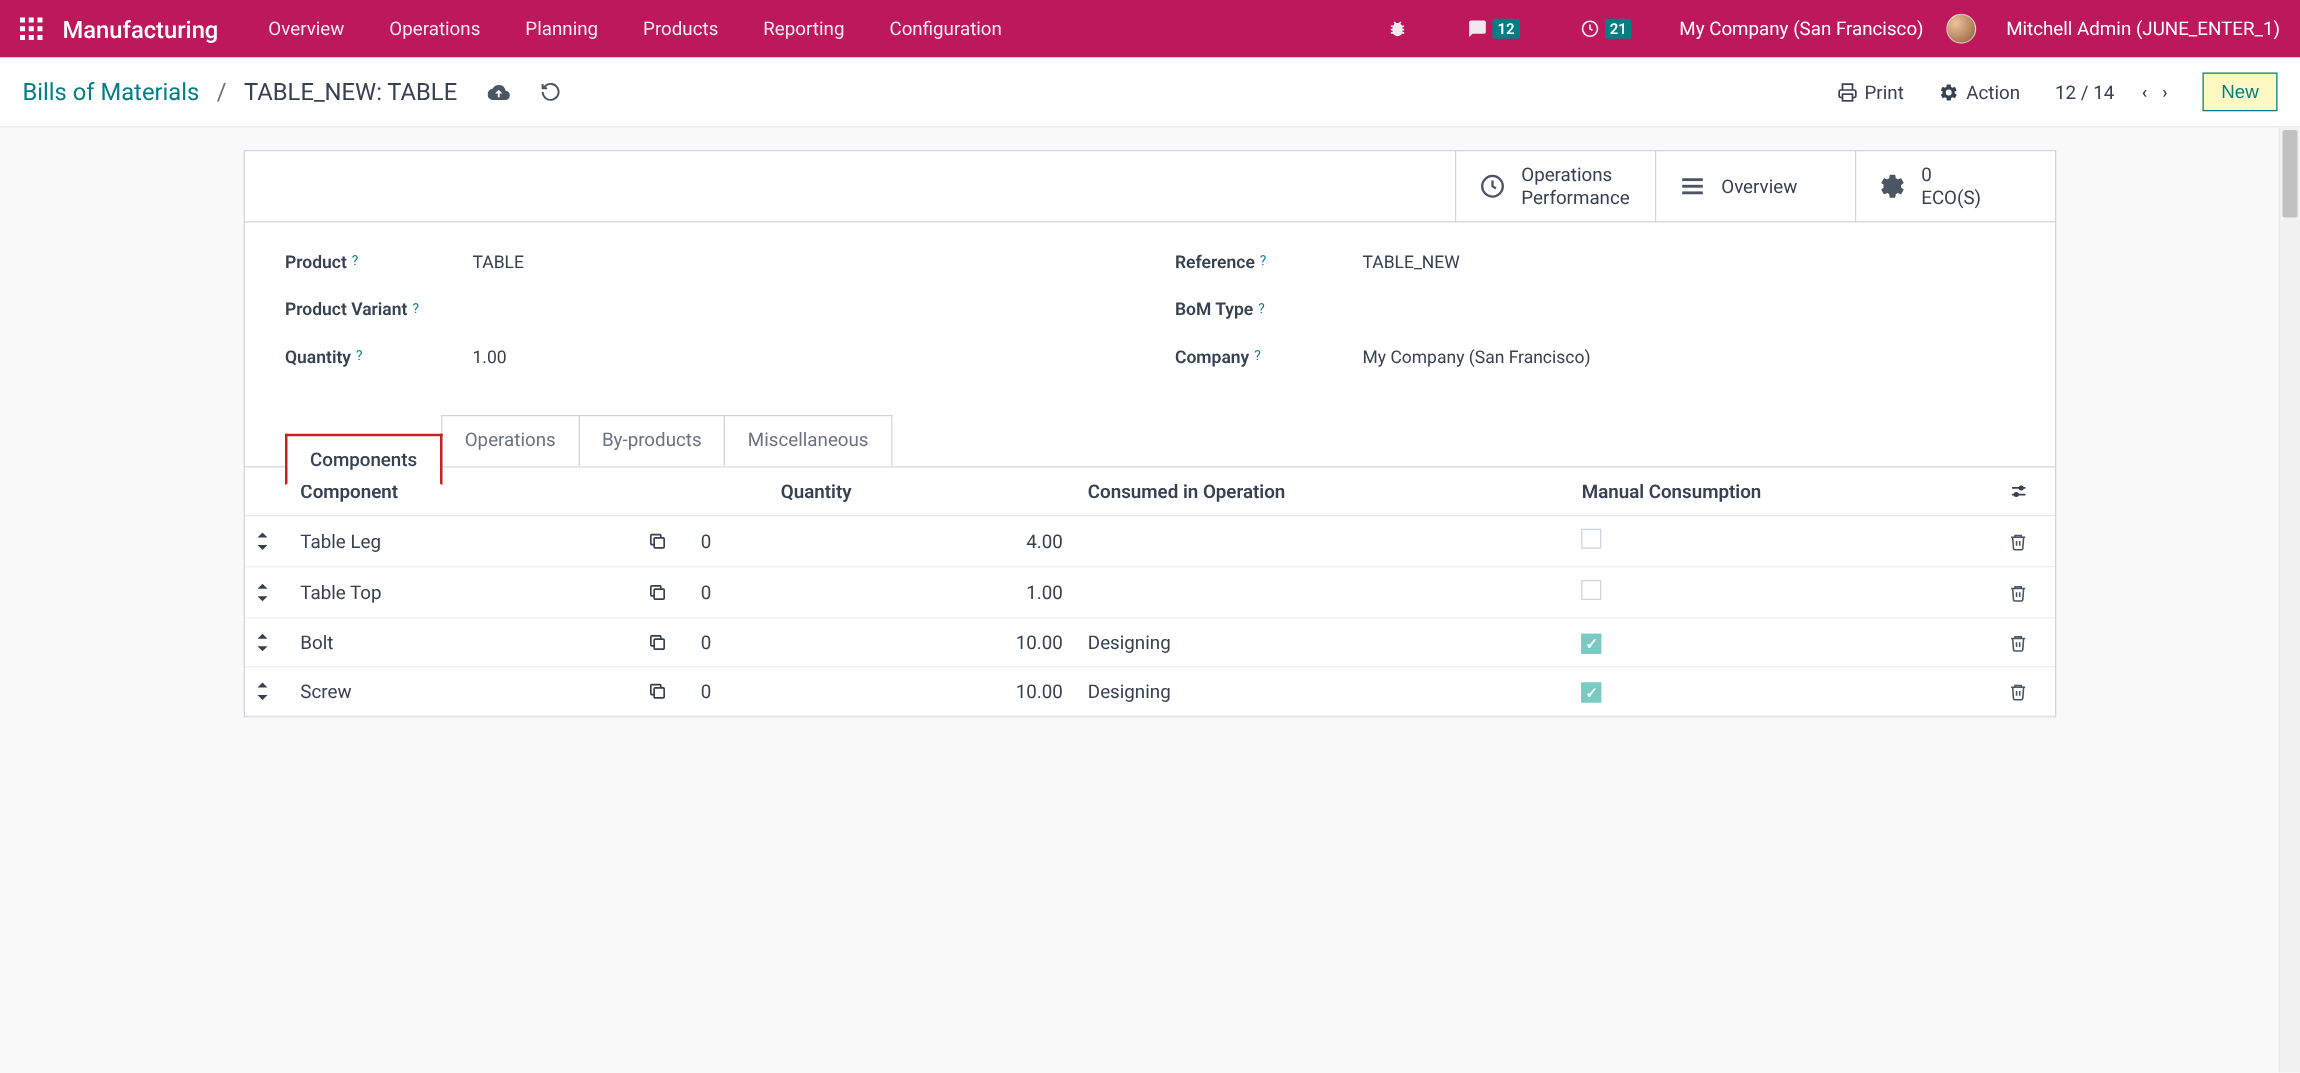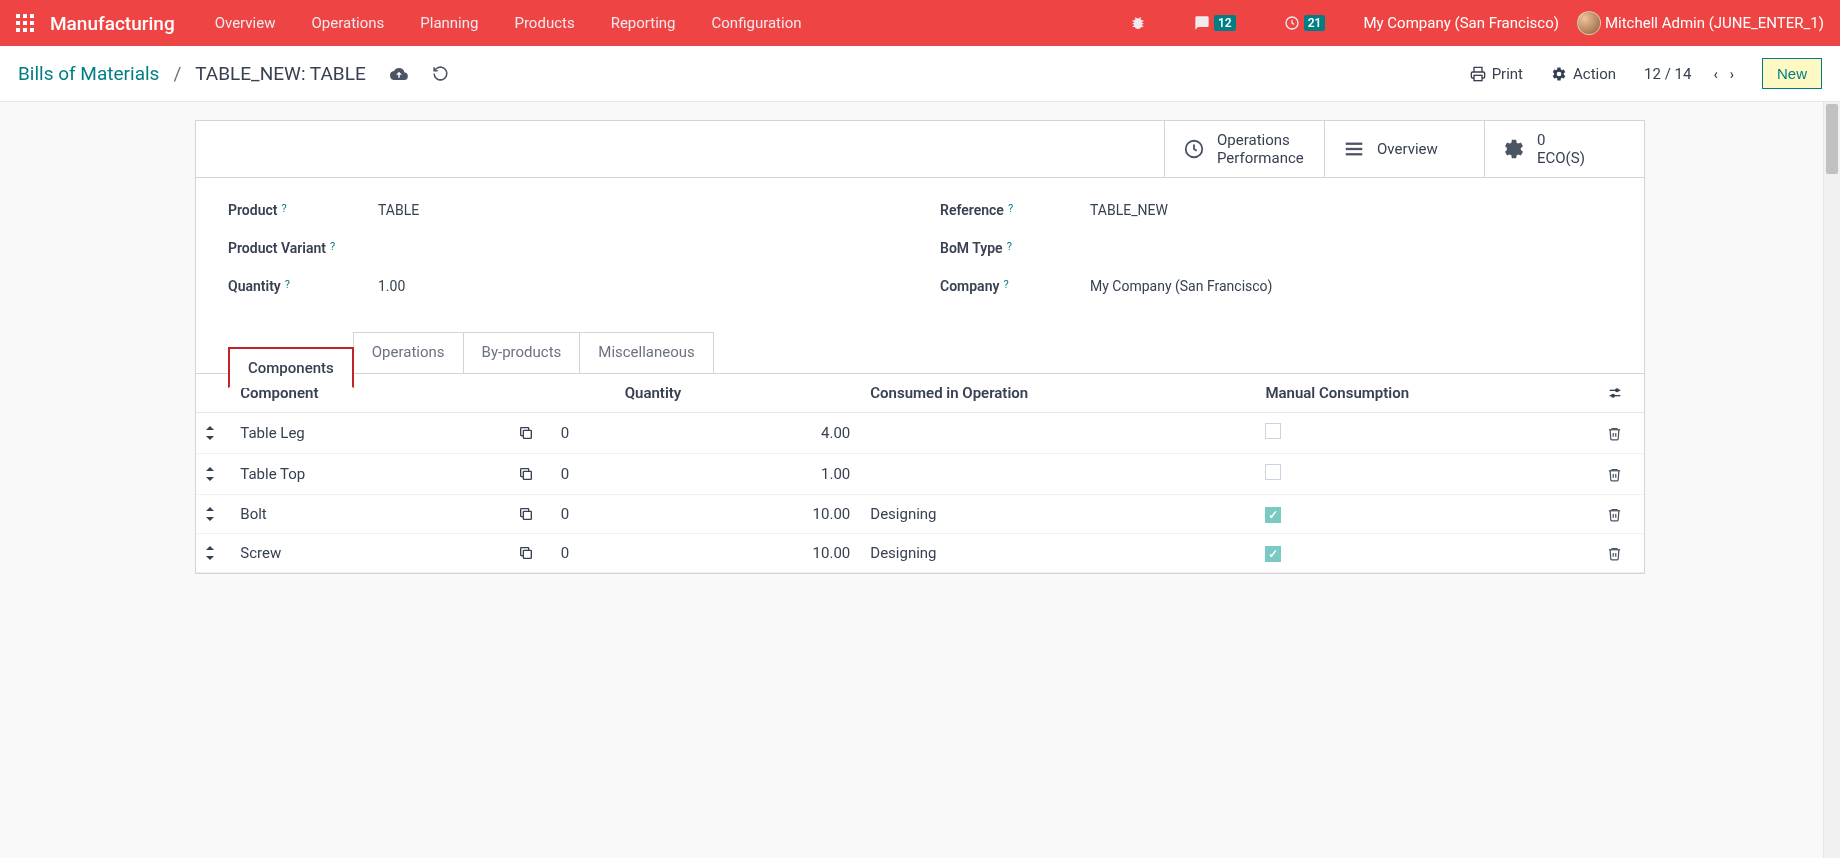--- a/index.html
+++ b/index.html
@@ -1,29 +1,29 @@
 <!DOCTYPE html>
 <html><head>
 <meta charset="utf-8">
 <style>
   * { box-sizing: border-box; margin: 0; padding: 0; }
   html, body { font-family: -apple-system, BlinkMacSystemFont, "Segoe UI", Roboto, "Helvetica Neue", sans-serif; font-size: 14px; color: #374151; background: #f9f9f9; }
   body { width: 1840px; height: 858px; overflow: hidden; position: relative; }
 
   
-  .navbar { background: #ef4444; color: #fff; height: 46px; display: flex; align-items: center; padding: 0 16px; gap: 8px; }
+  .navbar { background: #be185d; color: #fff; height: 46px; display: flex; align-items: center; padding: 0 16px; gap: 8px; }
   .grid-icon { width: 18px; height: 18px; display: grid; grid-template-columns: repeat(3,4px); grid-template-rows: repeat(3,4px); gap: 3px; cursor: pointer; }
   .grid-icon span { background:#fff; width:4px; height:4px; }
   .brand { font-size: 19px; font-weight: 500; margin-left: 8px; margin-right: 18px; color: #fff; }
   .nav-item { color: #f2e9ee; font-size: 15px; padding: 8px 14px; cursor: pointer; }
   .nav-spacer { flex: 1; }
   .nav-ico { color: #f2e9ee; margin: 0 20px; cursor: pointer; display:flex; align-items:center; gap:4px; font-size:15px;}
   .badge { background:#017e84; color:#fff; font-size:12px; padding:1px 4px; border-radius:2px; font-weight:600;}
   .company { color:#fff; font-size:15px; margin: 0 10px; cursor:pointer; }
-  .user { color:#fff; font-size:15px; display:flex; align-items:center; gap:4px; cursor:pointer;}
+  .user { color:#fff; font-size:15px; display:flex; align-items:center; gap:24px; cursor:pointer;}
   .avatar { width:24px; height:24px; border-radius:50%; background: radial-gradient(circle at 30% 30%, #f0c39a, #8a5b3a); border:1px solid rgba(255,255,255,0.5);}
 
   
   .control-row { background:#fff; height:56px; border-bottom:1px solid #e5e7eb; display:flex; align-items:center; padding: 0 18px; gap: 10px;}
   .crumb-root { color:#017e84; font-size:19px; cursor:pointer;}
   .crumb-sep { color:#6b7280; font-size:19px; margin: 0 4px;}
   .crumb-leaf { color:#374151; font-size:19px;}
   .ctrl-ico { color:#4b5563; cursor:pointer; margin-left: 14px; }
   .ctrl-spacer { flex:1; }
   .ctrl-btn { display:flex; align-items:center; gap:6px; color:#374151; cursor:pointer; margin-right: 18px; font-size:15px;}

